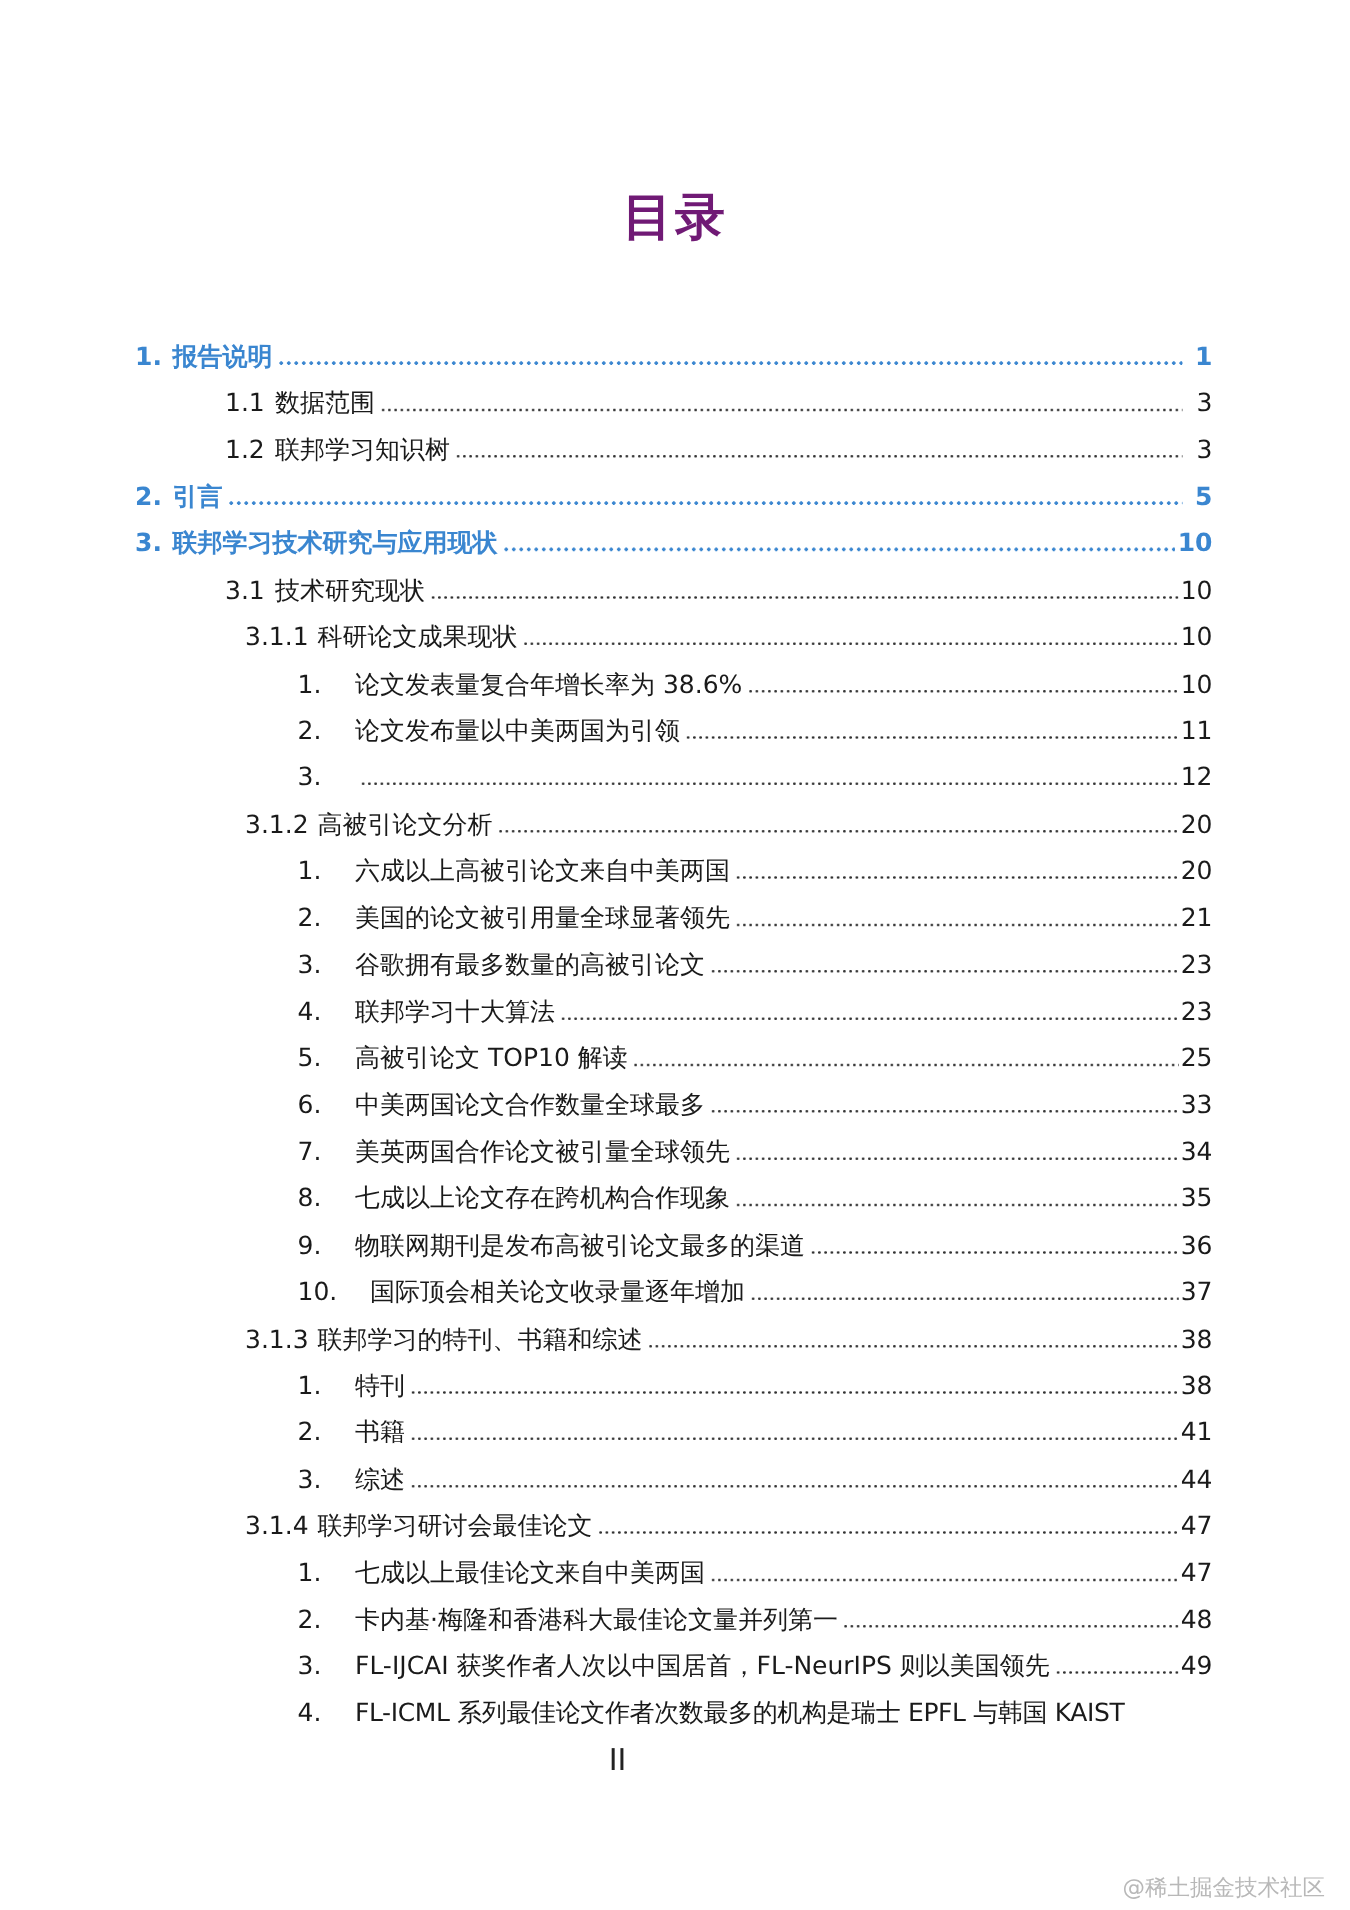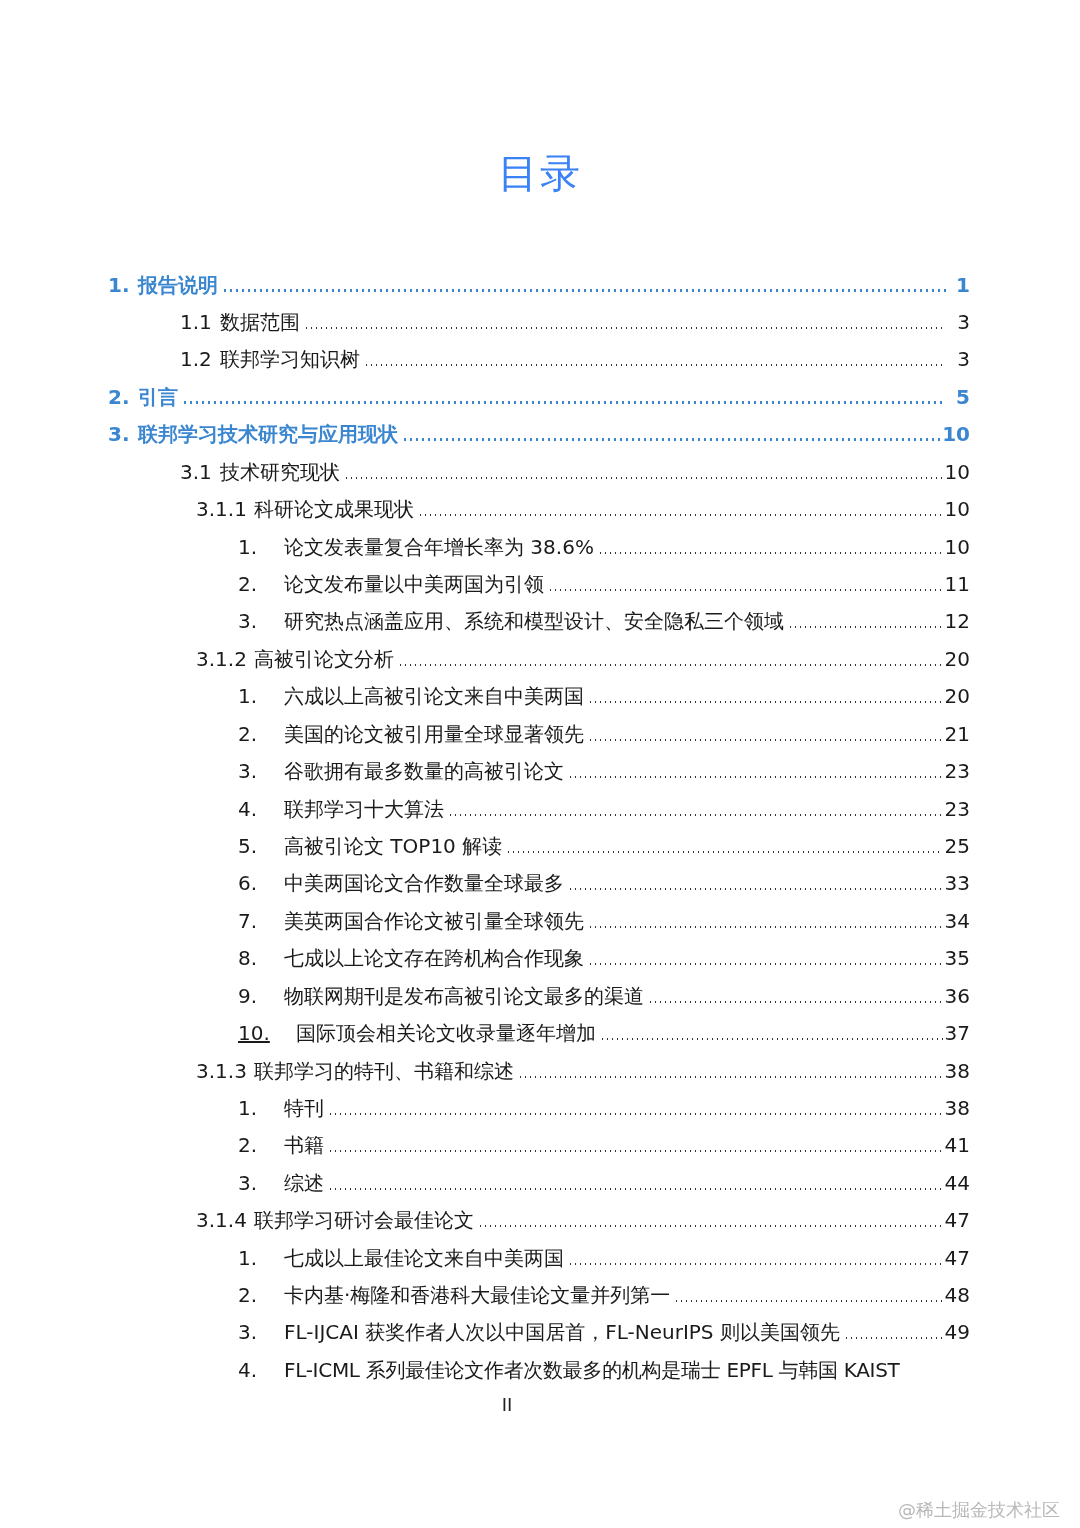--- a/index.html
+++ b/index.html
@@ -2,51 +2,51 @@
 <html><head>
 <meta charset="utf-8">
 <style>
   html, body { margin: 0; padding: 0; }
   body {
     width: 1080px; height: 1528px; background: #ffffff; position: relative; overflow: hidden;
     font-family: "DejaVu Sans", "Liberation Sans", sans-serif; color: #1a1a1a;
   }
   .title {
     position: absolute; top: 146px; left: 0; width: 1080px; text-align: center;
-    font-size: 40px; font-weight: normal; color: #3b82f6; letter-spacing: 2px;
+    font-size: 40px; font-weight: bold; color: #701a75; letter-spacing: 2px;
   }
   .toc { position: absolute; top: 262px; left: 0; width: 1080px; }
   .row {
     position: absolute; height: 34px; display: flex; align-items: flex-end;
     font-size: 20px; line-height: 26px;
   }
   .row.l1 { left: 108px; right: 110px; color: #3a86d0; font-weight: bold; }
   .row.l2 { left: 152px; right: 110px; }
   .row.l3 { left: 196px; right: 110px; }
   .row.l4 { left: 238px; right: 110px; }
   .num { white-space: nowrap; }
   .l1 .num { width: 30px; }
   .l2 .num { width: 40px; margin-left: 28px; }
   .l3 .num { width: 58px; }
   .l4 .num { width: 46px; }
-  .l4.wide .num { width: 58px; text-decoration: underline; }
+  .l4.wide .num { width: 58px; }
   .txt { white-space: nowrap; }
   .leader {
     flex: 1; margin: 0 2px 6px 4px; height: 2px;
     background-image: radial-gradient(circle, #333 0.9px, transparent 1.1px);
     background-size: 5px 2px; background-repeat: repeat-x;
   }
   .l1 .leader {
     background-image: radial-gradient(circle, #3a86d0 1.2px, transparent 1.4px);
     background-size: 6px 3px; height: 3px;
   }
   .page { white-space: nowrap; min-width: 22px; text-align: right; }
   .footer-page {
-    position: absolute; top: 1394px; left: 13px; width: 988px; text-align: center;
-    font-size: 18px; color: #222;
+    position: absolute; top: 1394px; left: 0; width: 988px; text-align: center;
+    font-size: 24px; color: #222;
   }
   .watermark {
     position: absolute; top: 1498px; right: 20px; font-size: 18px; color: #b8b8b8;
   }
 </style>
 </head>
 <body>
 
 <div class="title">目录</div>
 
@@ -101,21 +101,20 @@
       <span class="page">10</span>
     </div>
   <div class="row l4" style="top:301px">
       <span class="num">2.</span>
       <span class="txt">论文发布量以中美两国为引领</span>
       <span class="leader"></span>
       <span class="page">11</span>
     </div>
   <div class="row l4" style="top:338px">
       <span class="num">3.</span>
-      <span class="txt">研究热点涵盖应用、系统和模型设计、安全隐私三个领域</span>
       <span class="leader"></span>
       <span class="page">12</span>
     </div>
   <div class="row l3" style="top:376px">
       <span class="num">3.1.2</span>
       <span class="txt">高被引论文分析</span>
       <span class="leader"></span>
       <span class="page">20</span>
     </div>
   <div class="row l4" style="top:413px">

